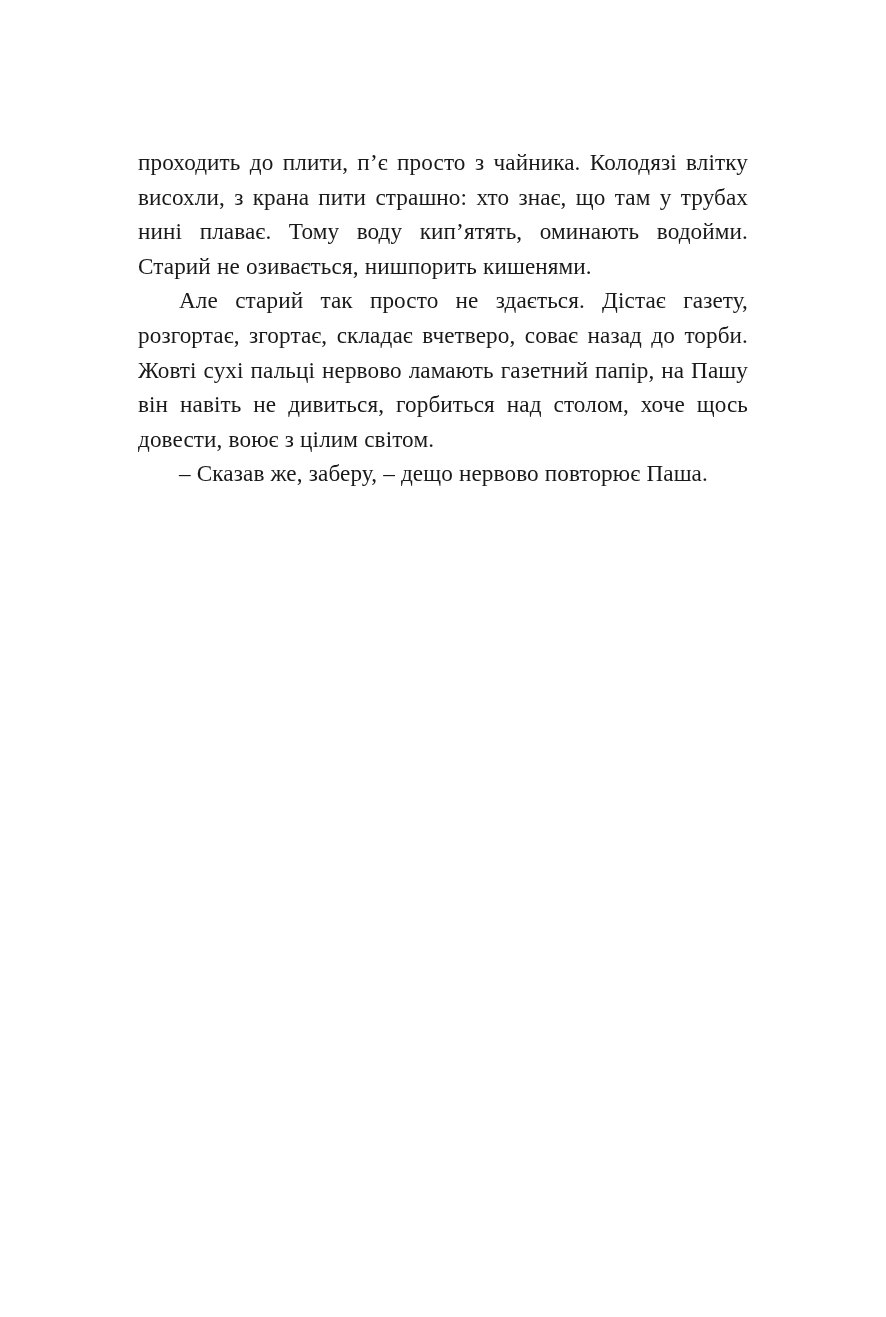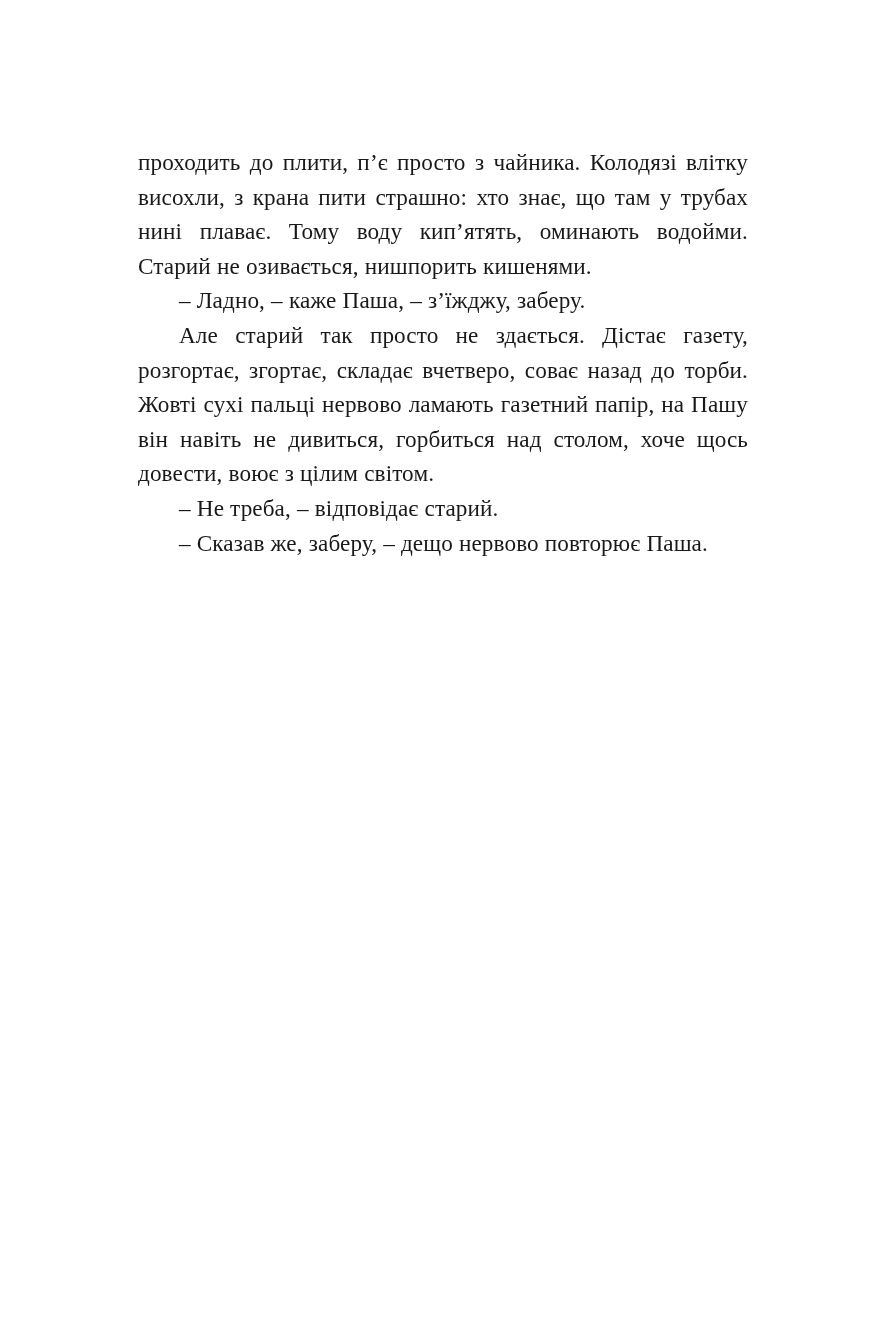--- a/index.html
+++ b/index.html
@@ -42,24 +42,22 @@
   }
 </style>
 </head>
 <body>
 
 <div class="page">
   <div class="text-block">
 
     <p class="para last-line-natural">проходить до плити, п’є просто з чайника. Колодязі влітку висохли, з крана пити страшно: хто знає, що там у трубах нині плаває. Тому воду кип’ятять, оминають водойми. Старий не озивається, нишпорить кишенями.</p>
 
-    <p class="para indent last-line-natural">– Ладно, – каже Паша, – з’їжджу, заберу.</p>
 
     <p class="para indent last-line-natural">Але старий так просто не здається. Дістає газету, розгортає, згортає, складає вчетверо, соває назад до торби. Жовті сухі пальці нервово ламають газетний папір, на Пашу він навіть не дивиться, горбиться над столом, хоче щось довести, воює з цілим світом.</p>
 
 
-    <p class="para indent last-line-natural">– Не треба, – відповідає старий.</p>
 
     <p class="para indent last-line-natural">– Сказав же, заберу, – дещо нервово повторює Паша.</p>
 
 
   </div>
 </div>
 
 </body></html>

